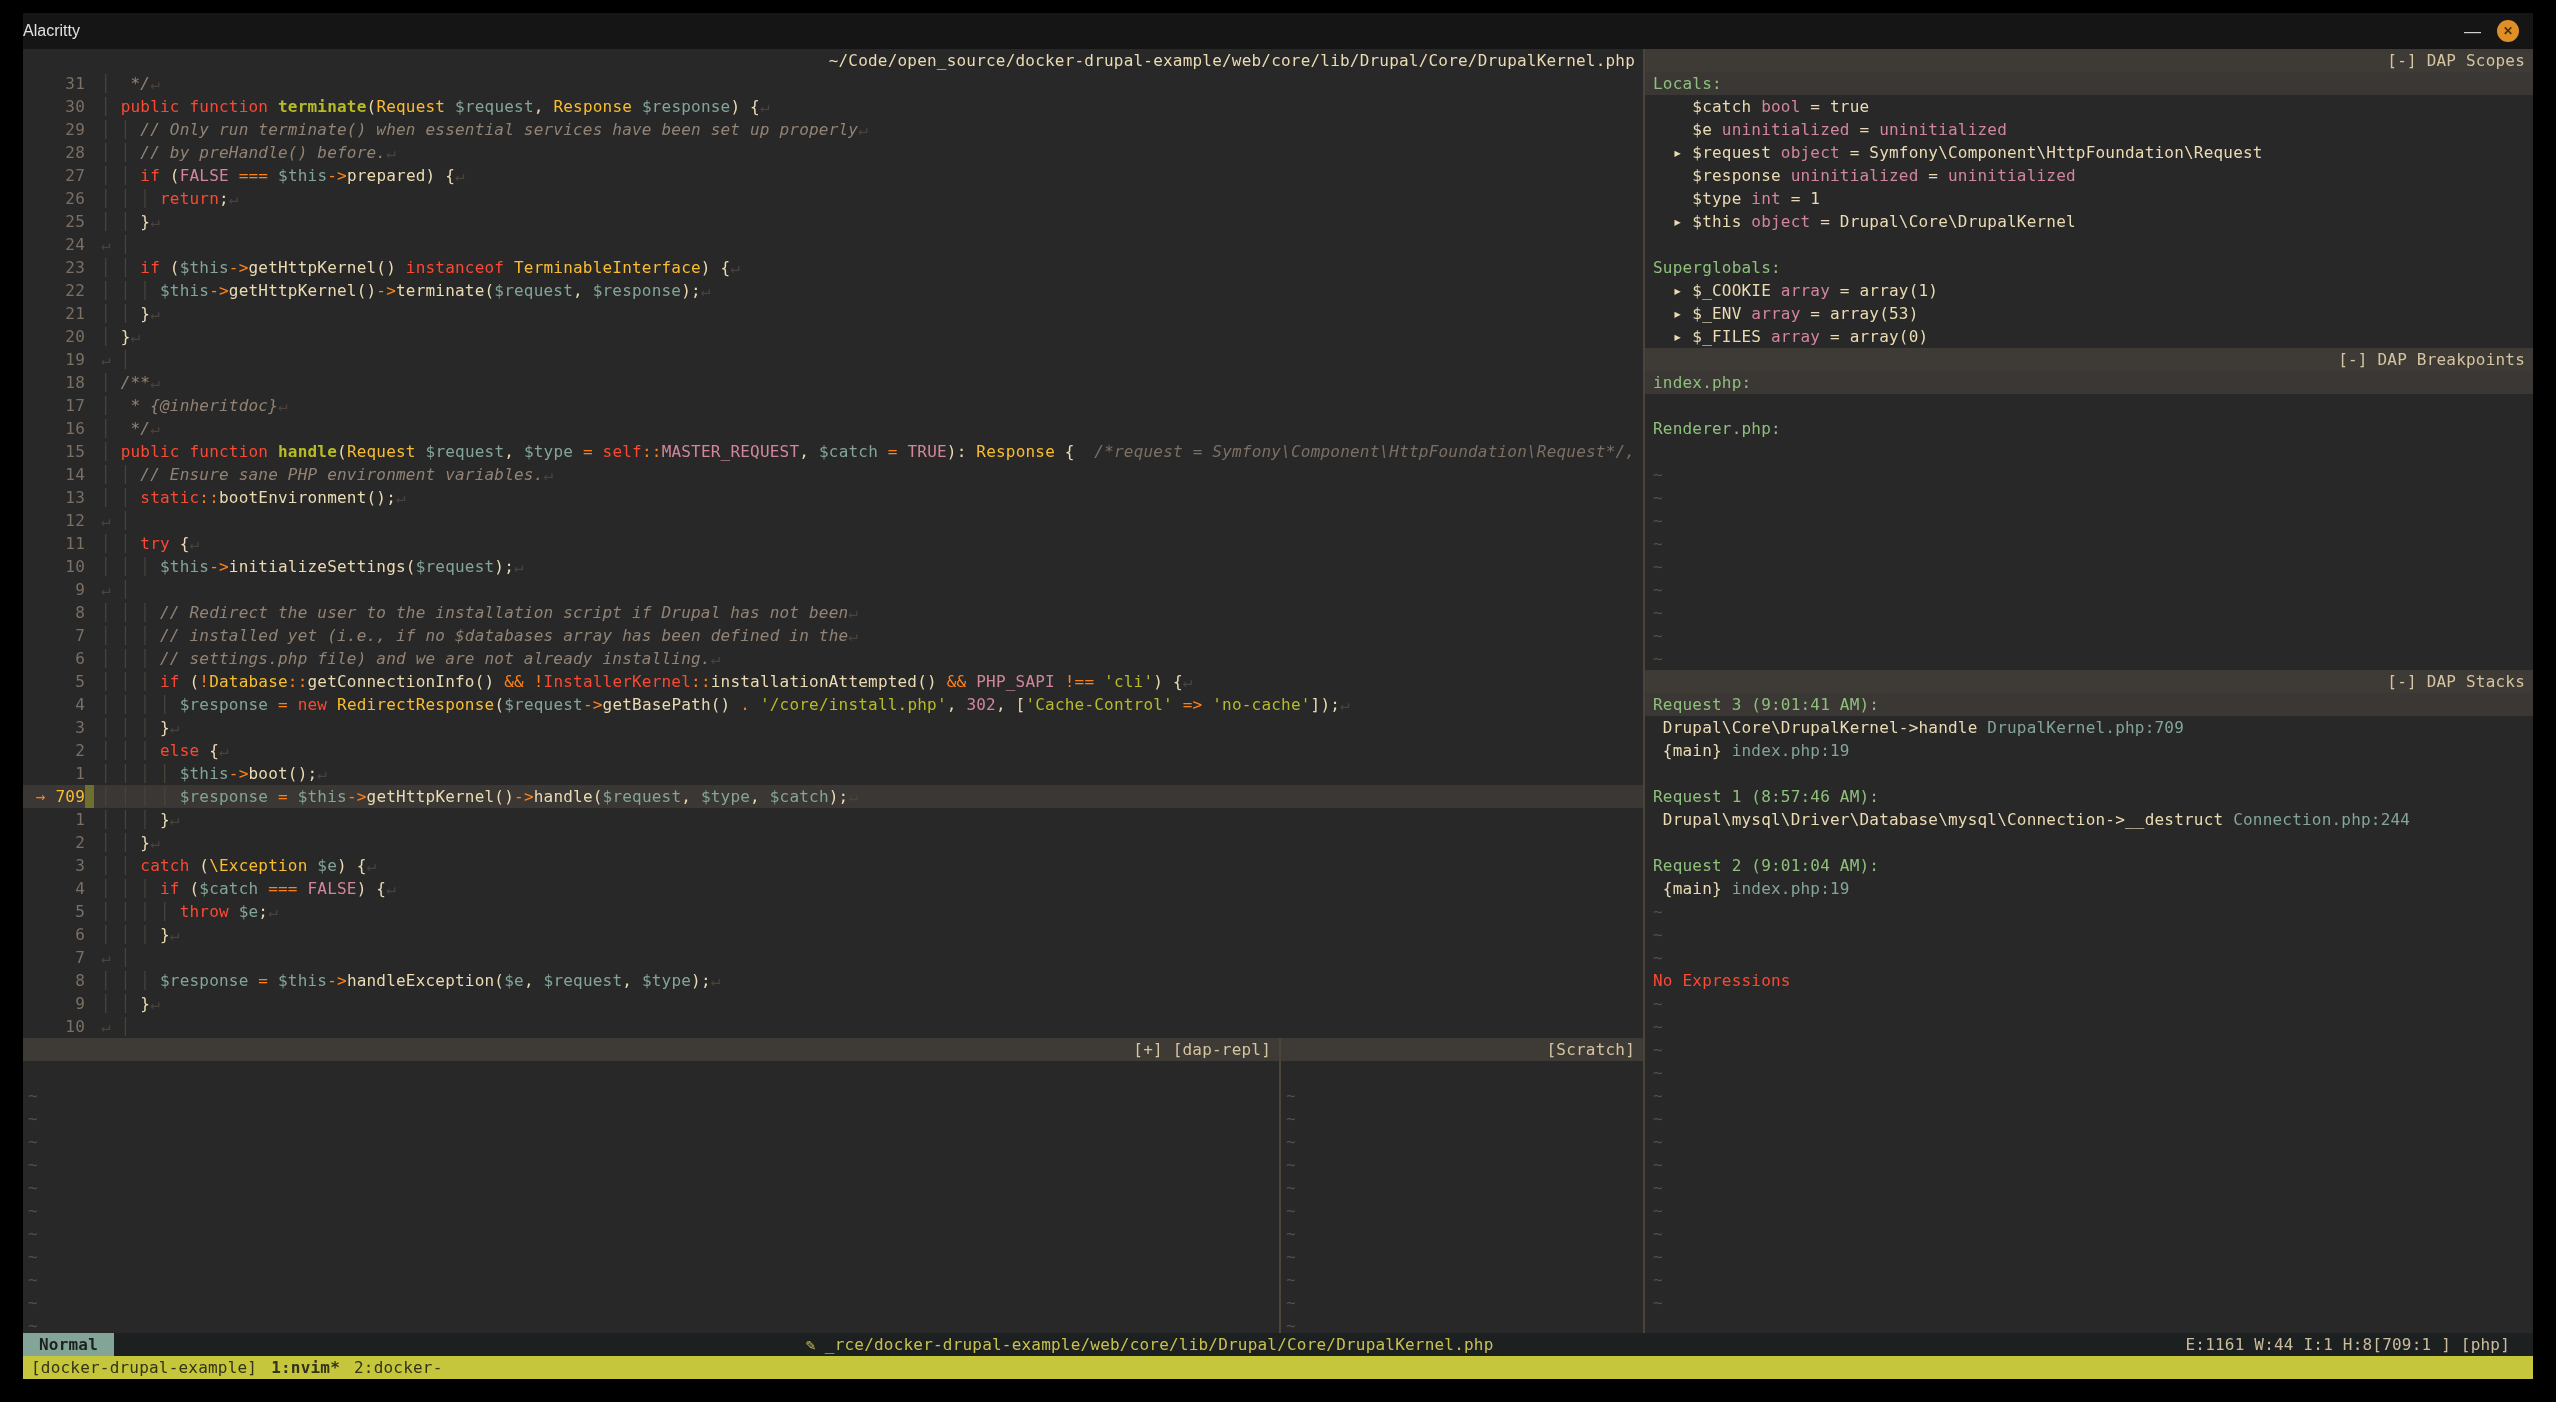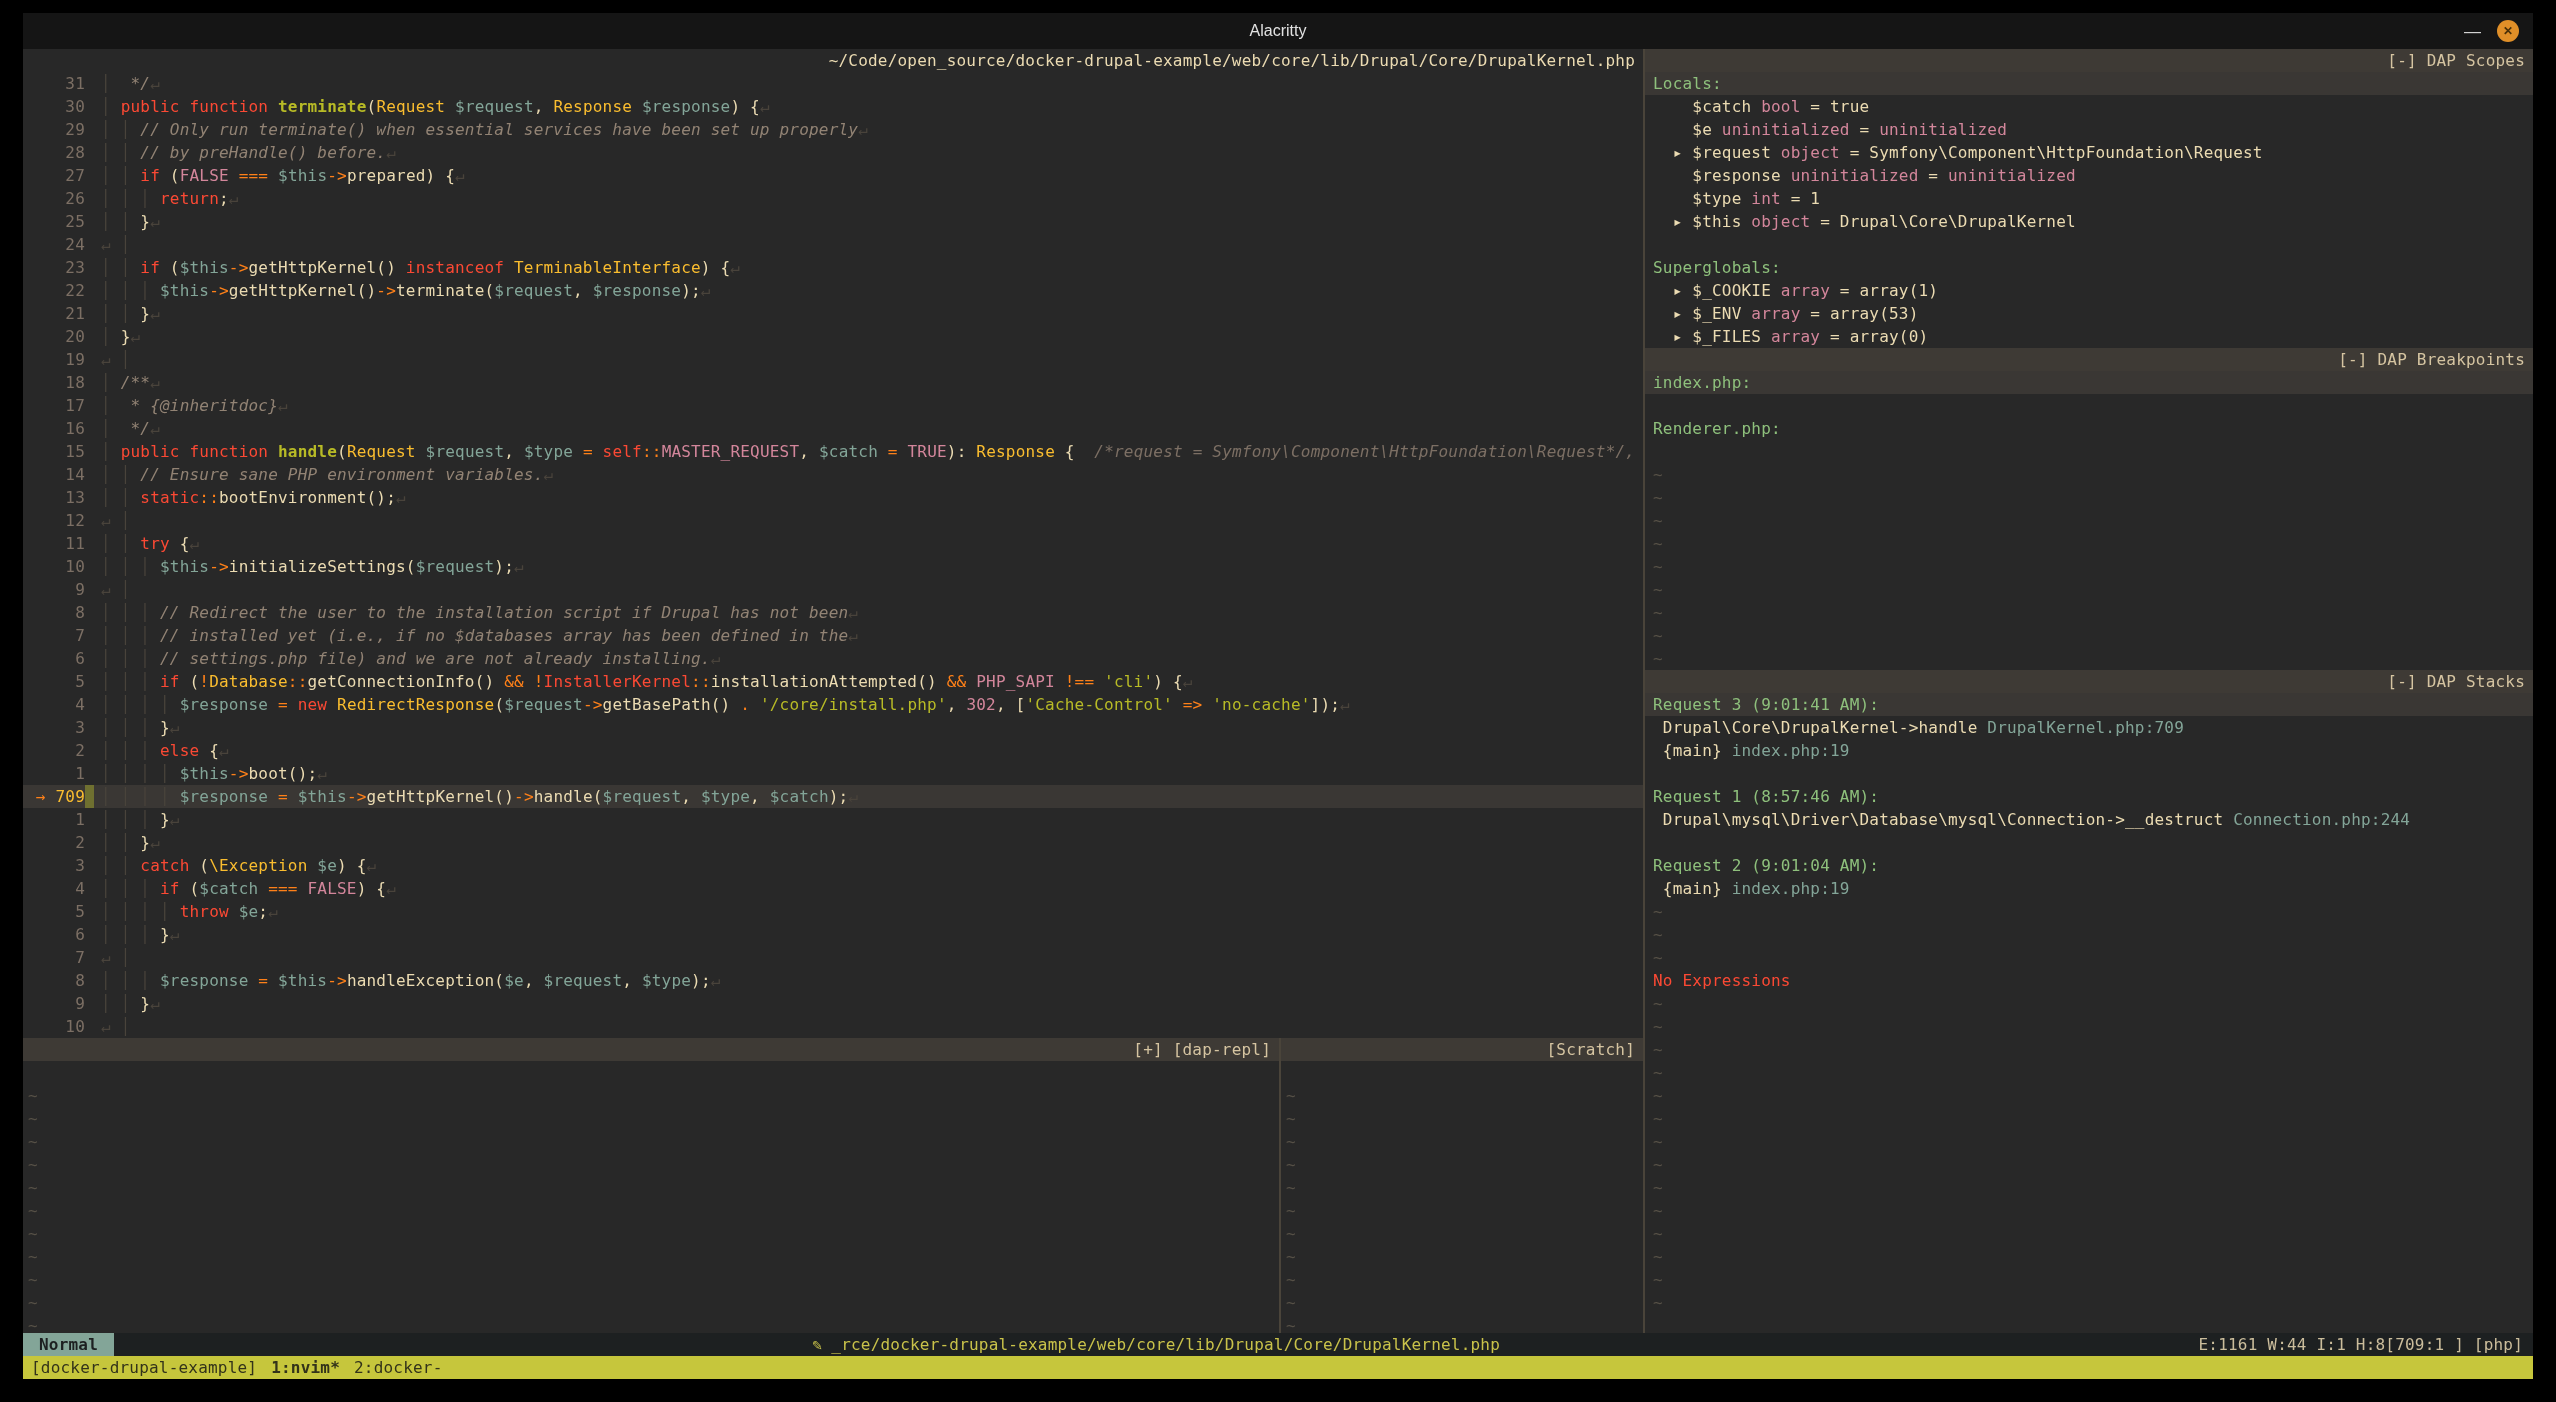--- a/index.html
+++ b/index.html
@@ -1,21 +1,21 @@
 <!DOCTYPE html>
 <html style="--bg: #282828; --fg: #ebdbb2; --gray: #928374; --red: #fb4934; --green: #b8bb26; --yellow: #fabd2f; --blue: #83a598; --purple: #d3869b; --aqua: #8ec07c; --orange: #fe8019; --guide: #49433b; --tilde: #565046; --linenr: #7c6f64; --bar_bg: #3e3a35; --cursorline: #3a3734; --titlebar_bg: #151515; --close_btn: #e08f28; --statusline_bg: #1d2021; --mode_bg: #83a598; --tmux_bg: #c6c63c; --path_yellow: #c9c24a;"><head>
 <meta charset="utf-8">
 <style>
   * { margin:0; padding:0; box-sizing:border-box; }
   html,body { width:2556px; height:1402px; background:#000; overflow:hidden; }
   .window { position:absolute; left:23px; top:13px; width:2510px; height:1366px; display:flex; flex-direction:column; }
 
   .titlebar { height:36px; flex:none; background:var(--titlebar_bg); display:flex; align-items:center; position:relative;
               font-family:"Liberation Sans",sans-serif; font-size:16px; color:#e2e2e2; }
-  .titlebar .title { position:absolute; left:0; right:0; text-align:center; }
+  .titlebar .title { position:absolute; left:0; right:0; }
   .controls { margin-left:auto; display:flex; align-items:center; gap:16px; padding-right:14px; z-index:2; }
   .min-btn { color:#d8d8d8; font-size:17px; line-height:1; cursor:default; }
   .close-btn { width:22px; height:22px; border-radius:50%; background:var(--close_btn); color:#4a3008;
                display:flex; align-items:center; justify-content:center; font-size:12px; font-weight:bold; }
 
   .term { flex:1; background:var(--bg); color:var(--fg); overflow:hidden; display:flex; flex-direction:column;
           font-family:"DejaVu Sans Mono","Liberation Mono",monospace; font-size:16px; line-height:23px;
           letter-spacing:0.2px; white-space:pre; }
 
   .main { flex:1; display:flex; overflow:hidden; min-height:0; }
@@ -44,21 +44,21 @@
   .pane .row { padding-left:5px; }
 
   .section { display:flex; flex-direction:column; flex:none; overflow:hidden; }
   .section.grow { flex:1; min-height:0; }
   .section-lines { overflow:hidden; }
   .section .row { padding-left:8px; }
 
   .statusline { height:23px; flex:none; display:flex; align-items:stretch; background:var(--statusline_bg); overflow:hidden; }
   .mode { background:var(--mode_bg); color:#1d2021; font-weight:bold; padding:0 16px; display:flex; align-items:center; }
   .sl-file { margin:0 auto; color:var(--path_yellow); display:flex; align-items:center; gap:9px; }
-  .sl-info { color:#cbbd9c; padding-right:10px; display:flex; align-items:center; }
+  .sl-info { color:#cbbd9c; padding-right:23px; display:flex; align-items:center; }
 
   .tmuxbar { height:23px; flex:none; background:var(--tmux_bg); color:#33331a; display:flex; align-items:center; padding-left:8px; overflow:hidden; }
   .tmux-session { margin-right:14px; }
   .tmux-win { margin-right:14px; }
   .tmux-win.active { font-weight:bold; }
 
   
   .seg-p { color:var(--fg); }
   .seg-k { color:var(--red); }
   .seg-f { color:var(--green); font-weight:bold; }

